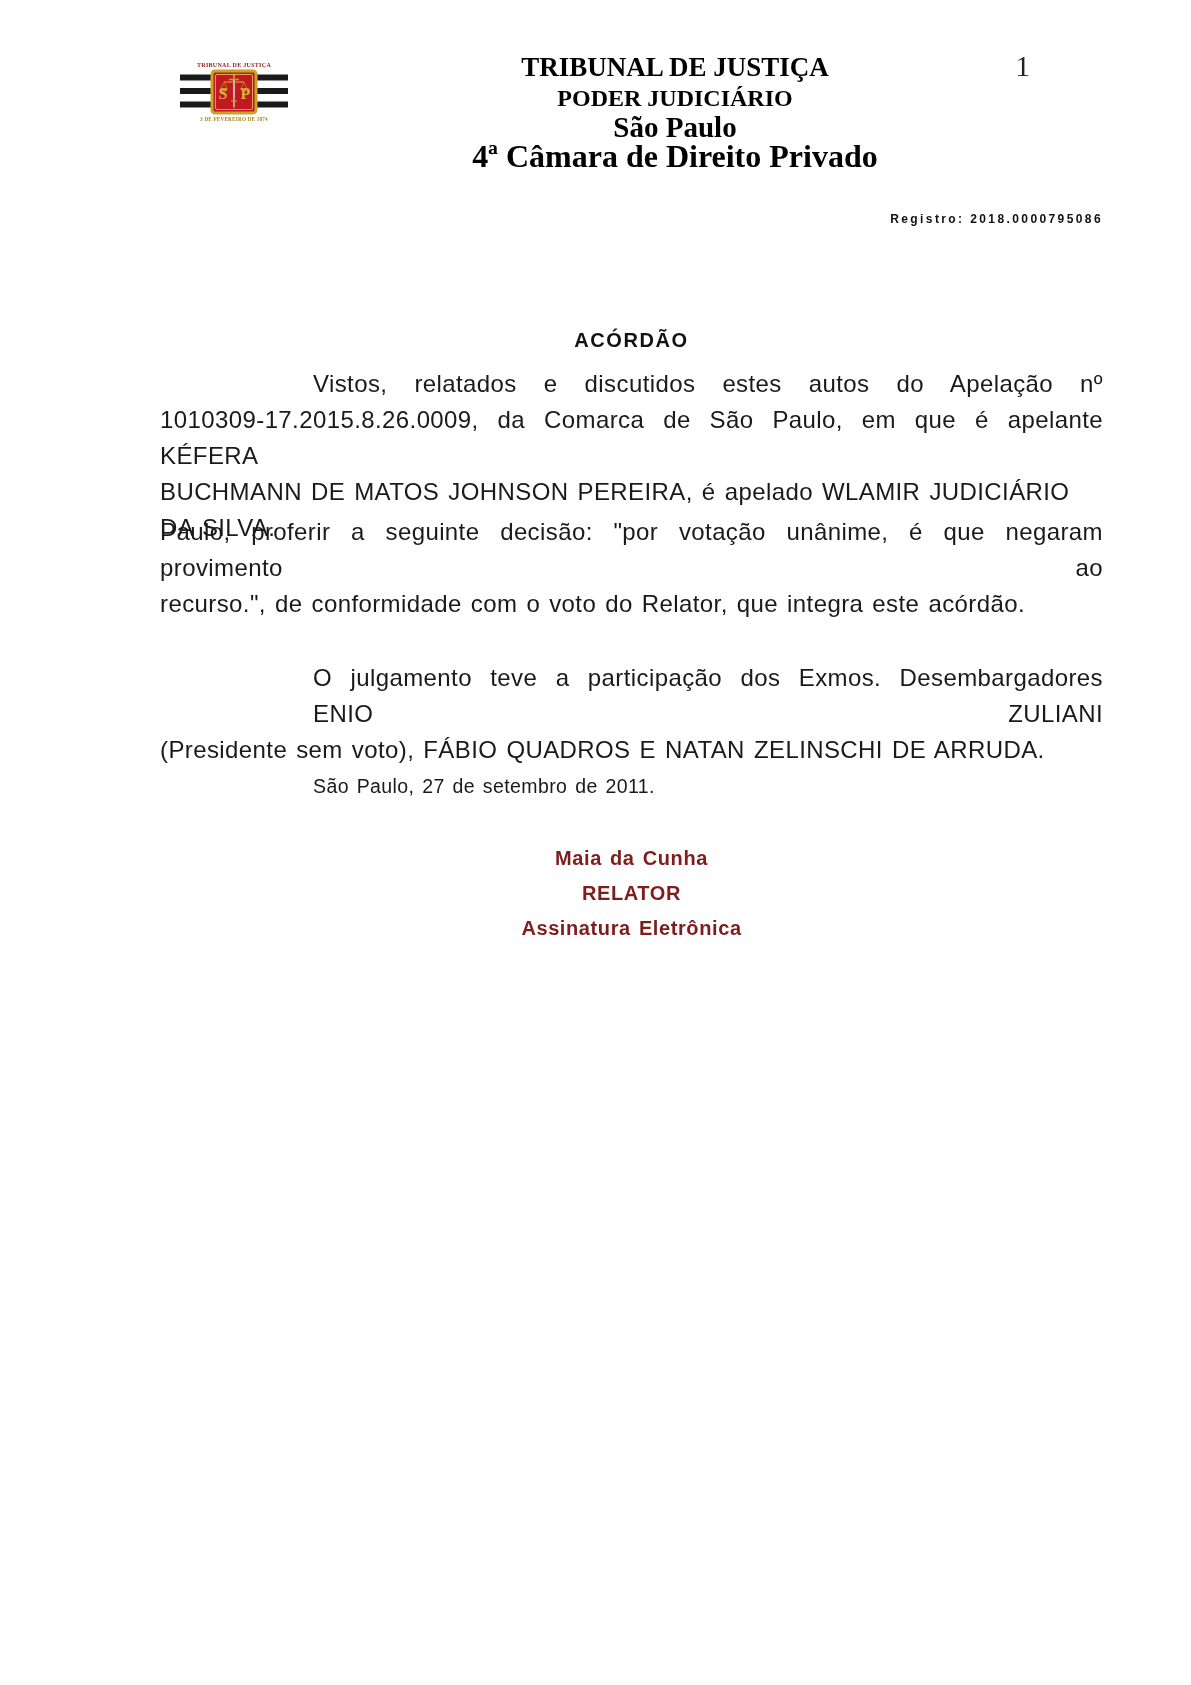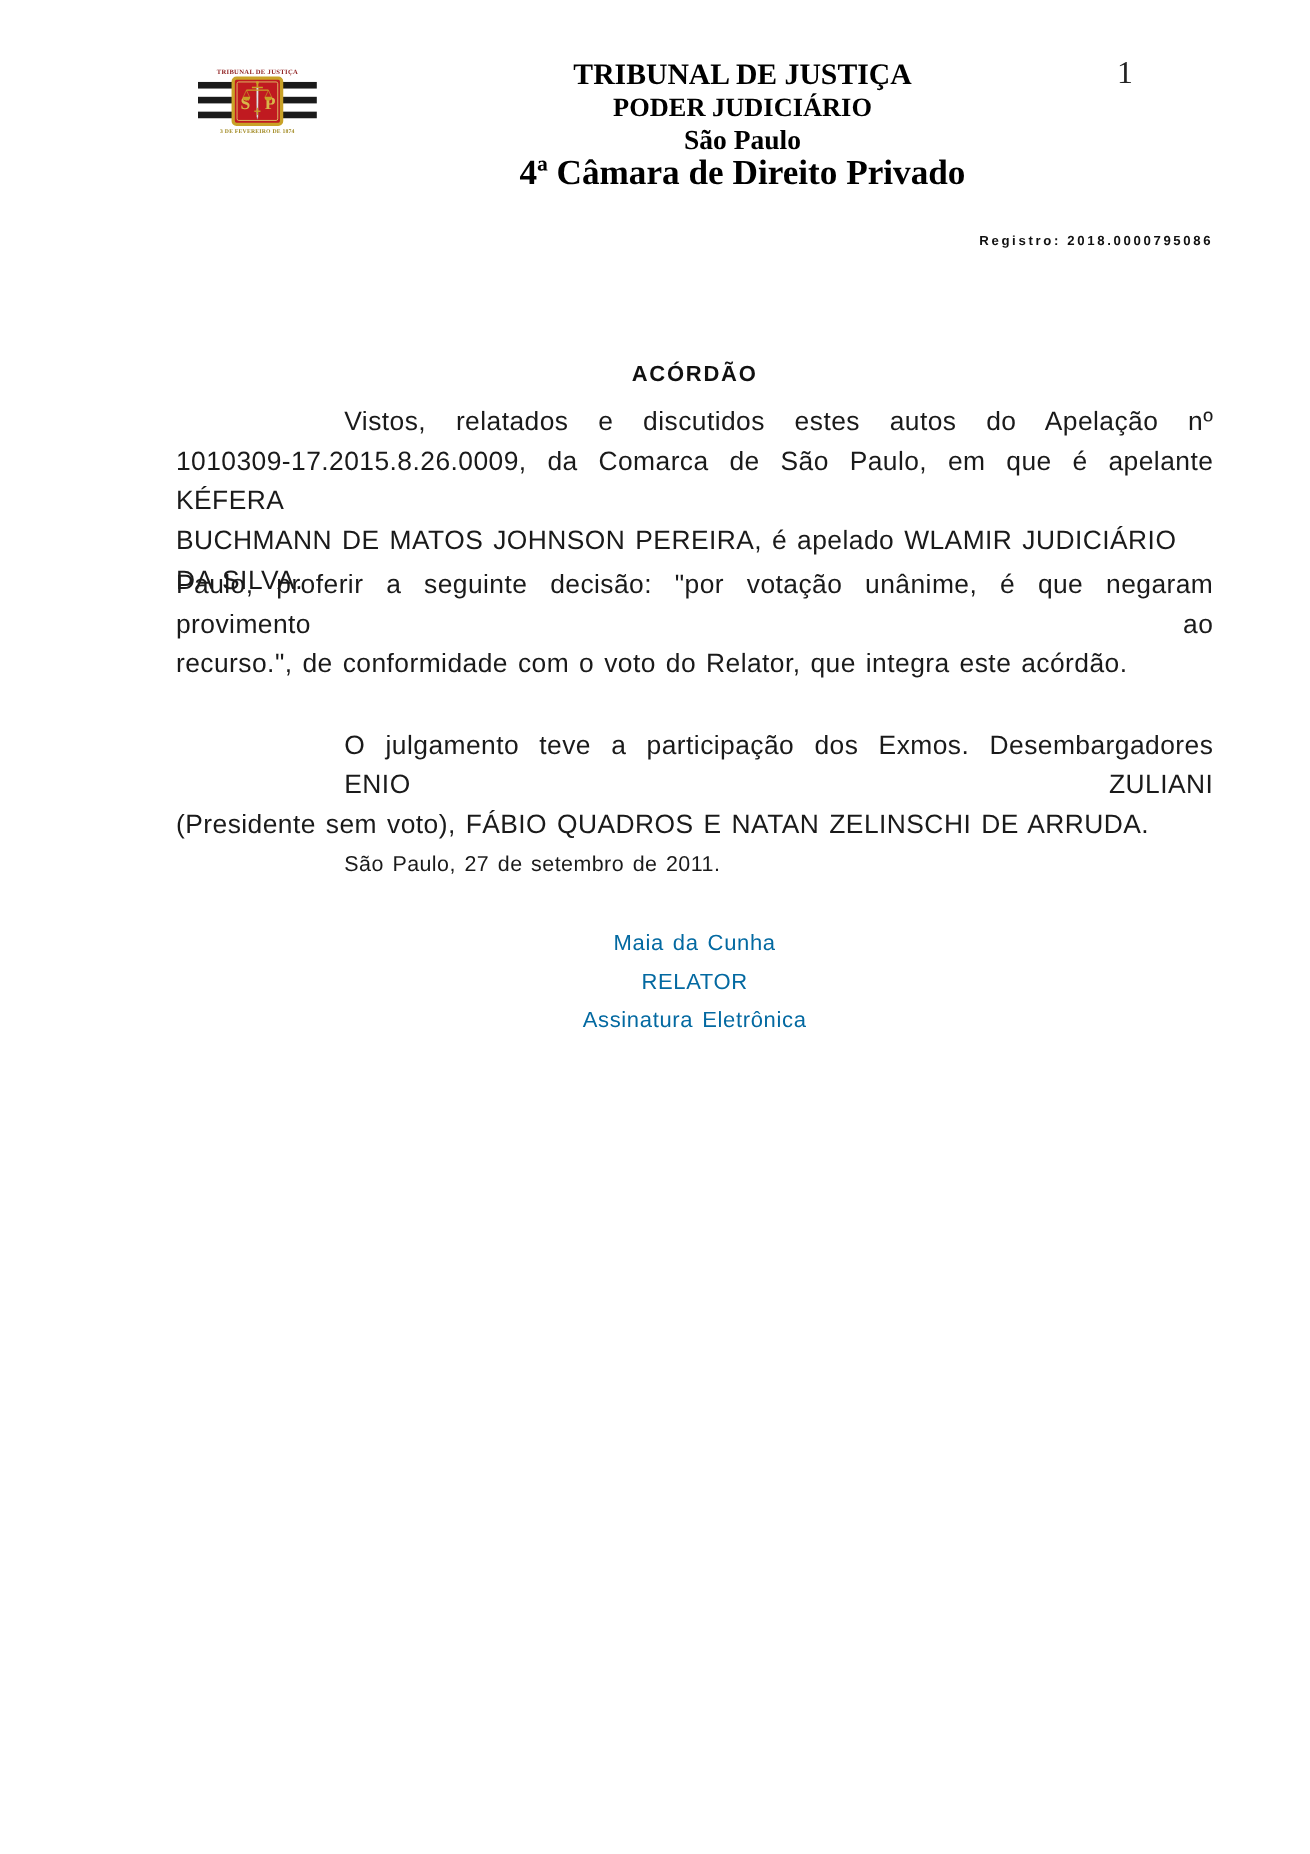--- a/index.html
+++ b/index.html
@@ -9,21 +9,21 @@
     font-family:"Liberation Sans", sans-serif; color:#1a1a1a;
   }
   
   .logo { position:absolute; left:178px; top:58px; width:112px; height:66px; }
   .header-text {
     position:absolute; left:280px; top:52px; width:790px; text-align:center;
     font-family:"Liberation Serif", serif; font-weight:bold; color:#000;
   }
   .header-text .h-line1 { font-size:27px; line-height:31px; }
   .header-text .h-line2 { font-size:24px; line-height:30px; }
-  .header-text .h-line3 { font-size:25px; line-height:29px; }
+  .header-text .h-line3 { font-size:29px; line-height:29px; }
   .header-text .h-line4 { font-size:32px; line-height:29px; }
   .page-number {
     position:absolute; left:970px; top:50px; width:60px; text-align:right;
     font-family:"Liberation Serif", serif; font-size:29px; color:#222;
   }
   .registro {
     position:absolute; right:88px; top:212px;
     font-size:12px; font-weight:bold; letter-spacing:2.4px; color:#111;
   }
   
@@ -41,22 +41,22 @@
   }
   .body-line.jl { text-align:justify; text-align-last:justify; }
   .body-line.ind { padding-left:153px; }
   .b { font-weight:bold; }
   .date-line {
     position:absolute; left:313px; top:768px;
     font-size:19.5px; line-height:36px; letter-spacing:0.4px; word-spacing:2px;
   }
   .signature {
     position:absolute; left:160px; top:841px; width:943px; text-align:center;
-    font-size:20px; font-weight:normal; letter-spacing:0.6px; word-spacing:2px;
-    line-height:35px; color:#0369a1;
+    font-size:20px; font-weight:bold; letter-spacing:0.6px; word-spacing:2px;
+    line-height:35px; color:#7f1d1d;
   }
   .logo svg text { font-family:"Liberation Serif", serif; }
 </style>
 </head>
 <body>
 
 <div class="page">
 
   <div class="logo">
     <svg viewBox="0 0 112 66" width="112" height="66">

